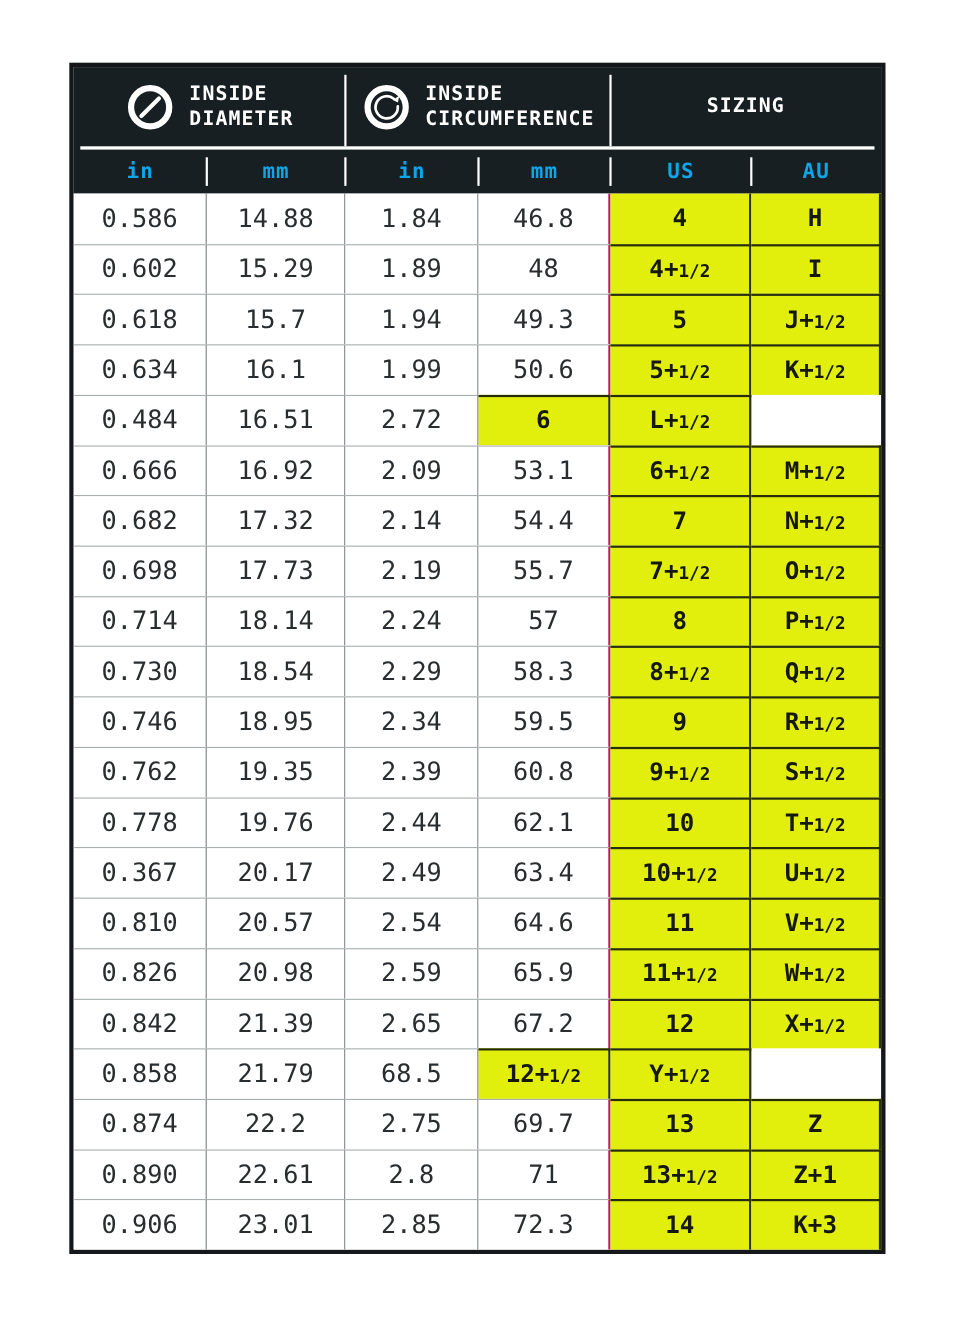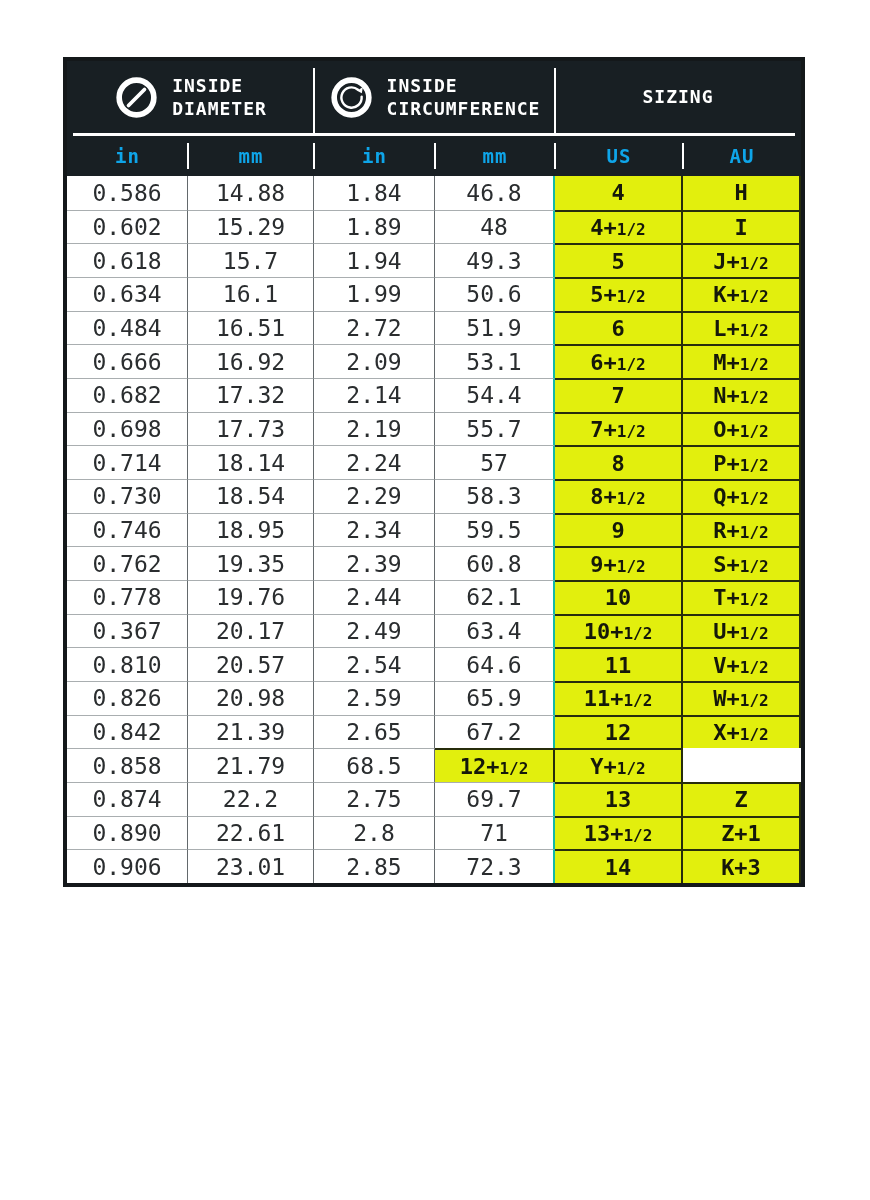--- a/index.html
+++ b/index.html
@@ -9,21 +9,21 @@
     --table-border:#14181a;
   }
   html,body{margin:0;padding:0;}
   body{
     width:870px;height:1200px;background:#ffffff;
     font-family:"DejaVu Sans Mono","Liberation Mono",monospace;
   }
   .sheet{position:relative;width:870px;height:1200px;background:#ffffff;overflow:hidden;}
 
   .sizing-table{
-    position:absolute;left:63px;top:57px;width:742px;height:830px;
+    position:absolute;left:63px;top:57px;width:742px;height:1083px;
     box-sizing:border-box;border:4px solid var(--table-border);
     background:#ffffff;display:flex;flex-direction:column;
   }
 
   
   .thead{background:var(--header-bg);color:#ffffff;flex:0 0 auto;}
   .group-row{
     display:grid;grid-template-columns:247px 241px 246px;
     height:72px;position:relative;
   }
@@ -56,21 +56,21 @@
   }
 
   
   .tbody{flex:1 1 auto;display:flex;flex-direction:column;}
   .row{flex:1 1 0;display:grid;grid-template-columns:121px 126px 121px 120px 128px 118px;}
   .cell{
     box-sizing:border-box;display:flex;align-items:center;justify-content:center;
     background:#ffffff;color:var(--cell-text);font-size:23px;
     border-top:1px solid #a9aeb0;border-right:1px solid #63696c;
   }
-  .cell:nth-child(4){border-right:2px solid #14b8a6;}
+  .cell:nth-child(4){border-right:2px solid #be185d;}
   .cell:nth-child(6){border-right:none;}
   .cell.hl{
     background:var(--highlight);color:#15180a;font-weight:700;font-size:22px;
     border-top:2px solid #272d0c;border-right:2px solid #272d0c;
   }
   .row:first-child .cell{border-top:none;text-align:right;}
   .val{display:inline-flex;align-items:baseline;white-space:nowrap;}
   .frac{font-size:16px;}
 </style>
 </head>
@@ -218,23 +218,20 @@
         <div class="row">
           <div class="cell">
             <span class="val">0.484</span>
           </div>
           <div class="cell">
             <span class="val">16.51</span>
           </div>
           <div class="cell">
             <span class="val">2.72</span>
           </div>
-          <div class="cell">
-            <span class="val">51.9</span>
-          </div>
           <div class="cell hl">
             <span class="val">6</span>
           </div>
           <div class="cell hl">
             <span class="val">
               <span>L+</span>
               <span class="frac">1/2</span>
             </span>
           </div>
         </div>

